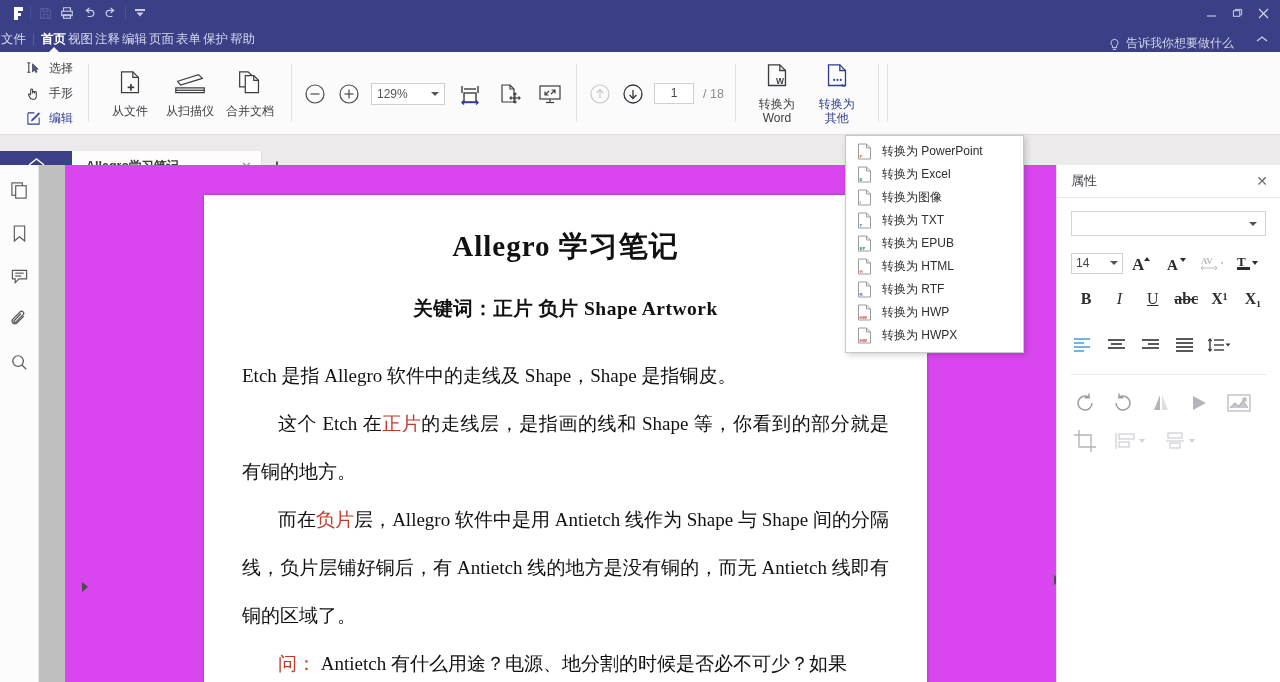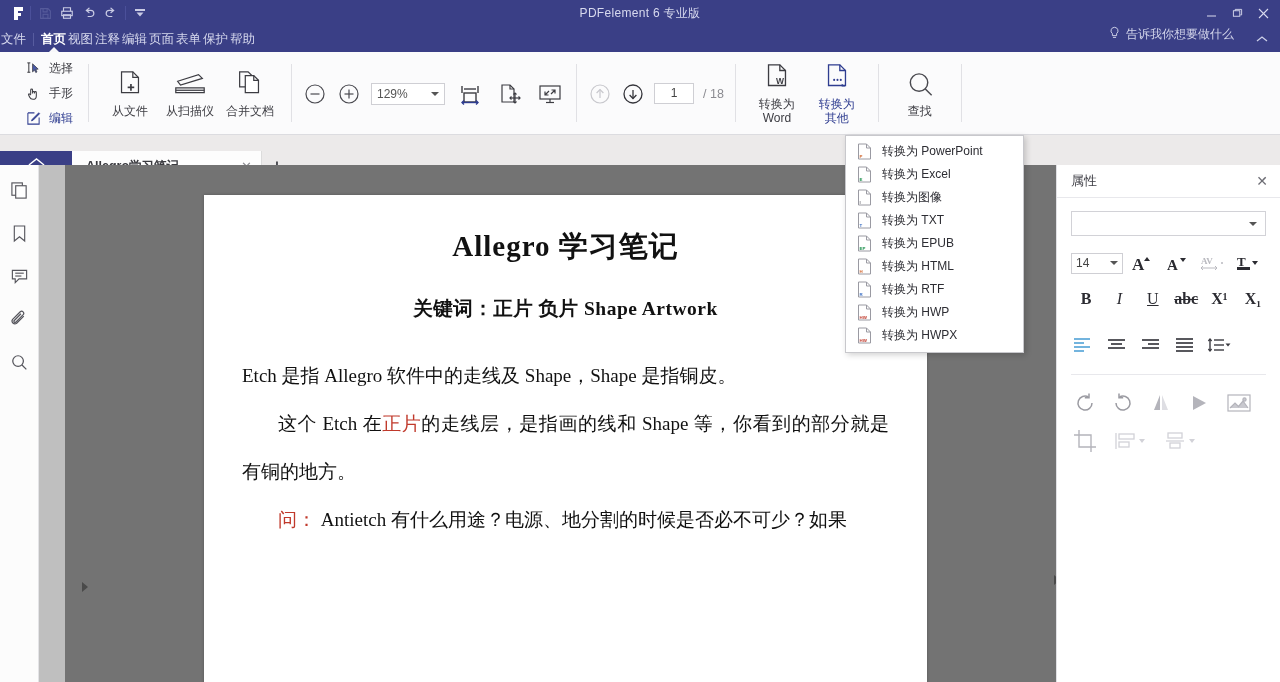--- a/index.html
+++ b/index.html
@@ -48,21 +48,21 @@
   }
   .rtab {
     font-size: 12.5px; color: #d7d9ee;
     padding: 0 1px; height: 26px; line-height: 26px;
     position: relative; white-space: nowrap;
   }
   .rtab.active { color: #ffffff; font-weight: bold; }
   .rtab-div { width:1px; height:13px; background:#575c9f; margin:0 6px; }
   .tell-me {
     position: absolute; right: 46px; top: 0; height: 26px;
-    display: flex; align-items: flex-start; gap: 5px;
+    display: flex; align-items: flex-end; gap: 5px;
     font-size: 12px; color: #d2d4ea;
   }
   .collapse-ribbon {
     position: absolute; right: 12px; top: 0; height: 26px;
     display:flex; align-items:center; color:#cdd0e8; font-size: 11px;
   }
   .tab-pointer {
     position: absolute; left: 50%; transform: translateX(-50%);
     bottom: -1px; width: 0; height: 0;
     border-left: 6px solid transparent; border-right: 6px solid transparent;
@@ -135,21 +135,21 @@
   .leftrail {
     position: absolute; left: 0; top: 165px; width: 39px; height: 517px;
     background: #fcfcfc; border-right: 1px solid #e3e3e6;
     display: flex; flex-direction: column; align-items: center; padding-top: 12px; gap: 17px;
   }
   .rail-ico { width: 26px; height: 26px; display:flex; align-items:center; justify-content:center; color:#55555c; }
 
   
   .docview {
     position: absolute; left: 39px; top: 165px; width: 1044px; height: 517px;
-    background: #737373; overflow: hidden;
+    background: #d946ef; overflow: hidden;
   }
   .leftgutter {
     position:absolute; left:0; top:0; width:26px; height:517px; background:#bfbfbf;
   }
   .page {
     position: absolute; left: 165px; top: 30px; width: 723px; height: 560px;
     background: #ffffff; box-shadow: 0 0 3px rgba(0,0,0,.25);
     padding: 24px 38px;
     font-family: "Liberation Serif", "DejaVu Serif", serif;
     color: #111;
@@ -281,21 +281,20 @@
             <path d="M8 2.5L11 5l-3 2.5"></path>
         </svg>
       </div>
       <div class="qat-sep"></div>
       <div class="qat-btn">
         <svg width="12" height="12" viewBox="0 0 12 12">
             <path d="M1 2h10v2H1z M2.5 5.5h7L6 9.5z" fill="#c9cbe4"></path>
           </svg>
       </div>
     </div>
-    <div class="app-title">PDFelement  6 专业版</div>
     <div class="win-btns">
       <div class="win-btn">
         <svg width="11" height="11" viewBox="0 0 11 11" stroke="currentColor" stroke-width="1">
             <line x1="1" y1="8" x2="10" y2="8"></line>
           </svg>
       </div>
       <div class="win-btn">
         <svg width="11" height="11" viewBox="0 0 12 12" fill="none" stroke="currentColor" stroke-width="1">
             <rect x="1.5" y="3" width="7" height="6"></rect>
             <path d="M3.5 3V1.5h7V7.5H9"></path>
@@ -508,31 +507,20 @@
             <path d="M19 23l4 3h-4z" fill="#2f3d90" stroke="none"></path>
           </svg>
         </span>
         <span class="lbl">转换为</span>
         <span class="lbl" style="margin-top:-3px;">其他</span>
       </div>
     </div>
 
     <div class="rsep"></div>
 
-    <div class="rgroup">
-      <div class="big-cmd">
-        <span class="ico">
-          <svg width="30" height="31" viewBox="0 0 30 32" fill="none" stroke="#4a4a50" stroke-width="1.5">
-            <circle cx="14" cy="13" r="9"></circle>
-              <line x1="20.5" y1="19.5" x2="27" y2="26"></line>
-          </svg>
-        </span>
-        <span class="lbl">查找</span>
-      </div>
-    </div>
 
     <div class="rsep"></div>
   </div>
 
   <div class="tabstrip">
     <div class="home-tab">
       <span>
         <svg width="19" height="18" viewBox="0 0 20 19" fill="none" stroke="#ffffff" stroke-width="1.5">
           <path d="M2 8.5L10 2l8 6.5"></path>
             <path d="M4.3 9.5V17h11.4V9.5"></path>
@@ -581,20 +569,21 @@
 
   <div class="docview">
     <div class="leftgutter"></div>
 
     <div class="page">
       <div class="doc-h1">Allegro  学习笔记</div>
       <div class="doc-h2">关键词：正片 负片 Shape   Artwork</div>
       <div id="doc-body">
           <div class="doc-p"><span>Etch 是指 Allegro 软件中的走线及 Shape，Shape 是指铜皮。</span></div>
           <div class="doc-p ind"><span>这个 Etch 在</span><span class="red">正片</span><span>的走线层，是指画的线和 Shape 等，你看到的部分就是有铜的地方。</span></div>
+          <div class="doc-p ind"><span>而在</span><span class="red">负片</span><span>层，Allegro 软件中是用 Antietch 线作为 Shape 与 Shape 间的分隔线，负片层铺好铜后，有 Antietch 线的地方是没有铜的，而无 Antietch 线即有铜的区域了。</span></div>
           <div class="doc-p ind"><span class="red">问：</span><span> Antietch  有什么用途？电源、地分割的时候是否必不可少？如果</span></div>
         </div>
     </div>
 
     <div class="collapse-arrow">
       <svg width="8" height="10" viewBox="0 0 8 10" fill="#4a4a4a">
           <path d="M1 0l6 5-6 5z"></path>
         </svg>
     </div>
 

